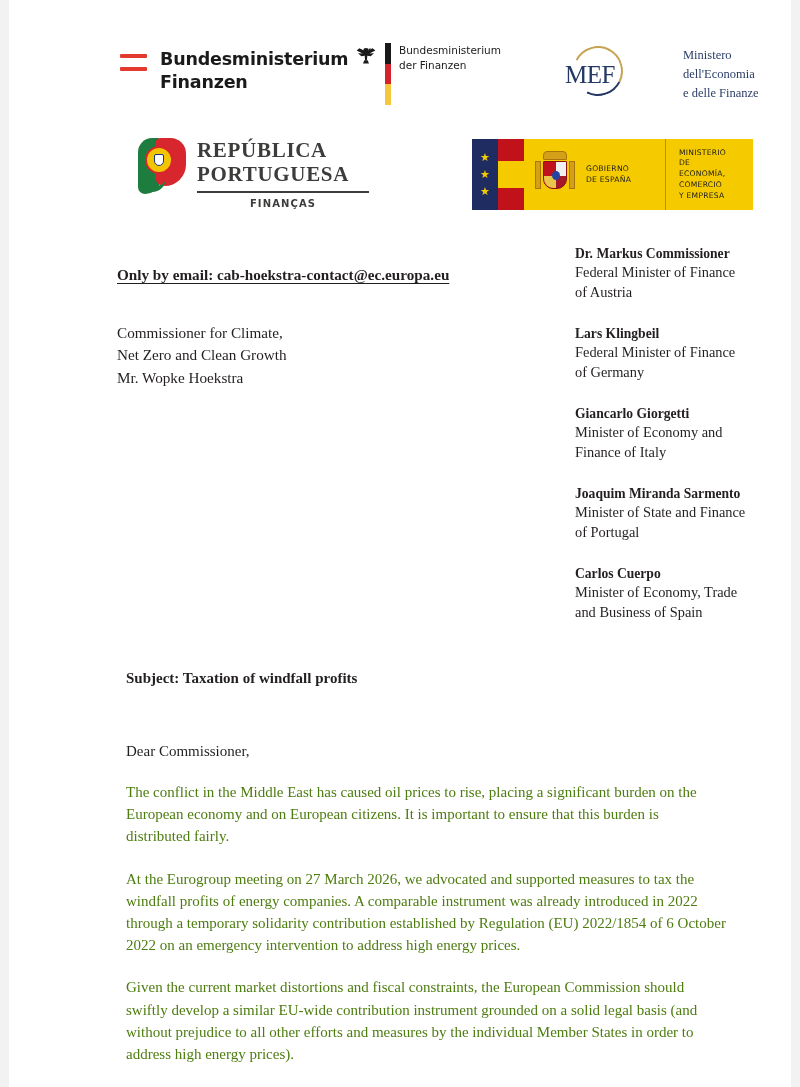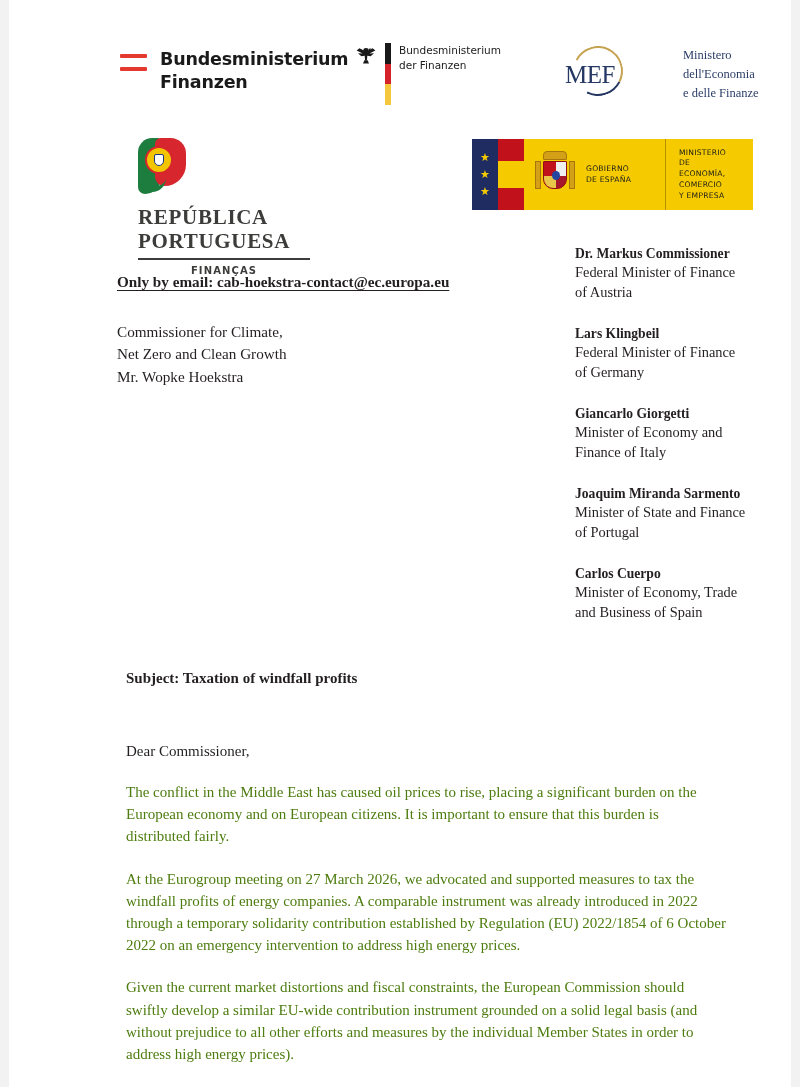--- a/index.html
+++ b/index.html
@@ -160,21 +160,20 @@
   
   .logo-portugal {
     position: absolute;
     left: 113px;
     top: 138px;
   }
   .pt-row {
     display: flex;
     align-items: flex-start;
     gap: 11px;
-    flex-direction: column;
   }
   .pt-shield {
     position: relative;
     width: 48px;
     height: 56px;
     overflow: hidden;
     flex: none;
   }
   .pt-shield .green {
     position: absolute;
@@ -358,34 +357,34 @@
     font-size: 7.6px;
     line-height: 1.42;
     color: #1a1a1a;
     letter-spacing: 0.25px;
   }
 
   
   .addr-block {
     position: absolute;
     left: 108px;
-    top: 273px;
+    top: 266px;
     width: 380px;
   }
   .email-line {
     font-family: "Liberation Serif", serif;
     font-weight: 700;
     font-size: 15.2px;
     text-decoration: underline;
     text-underline-offset: 3px;
     color: #231f20;
     white-space: nowrap;
   }
   .addressee {
-    margin-top: 30px;
+    margin-top: 38px;
     font-family: "Liberation Serif", serif;
     font-size: 15.2px;
     line-height: 1.47;
     color: #231f20;
   }
 
   .recipients {
     position: absolute;
     left: 566px;
     top: 244px;

